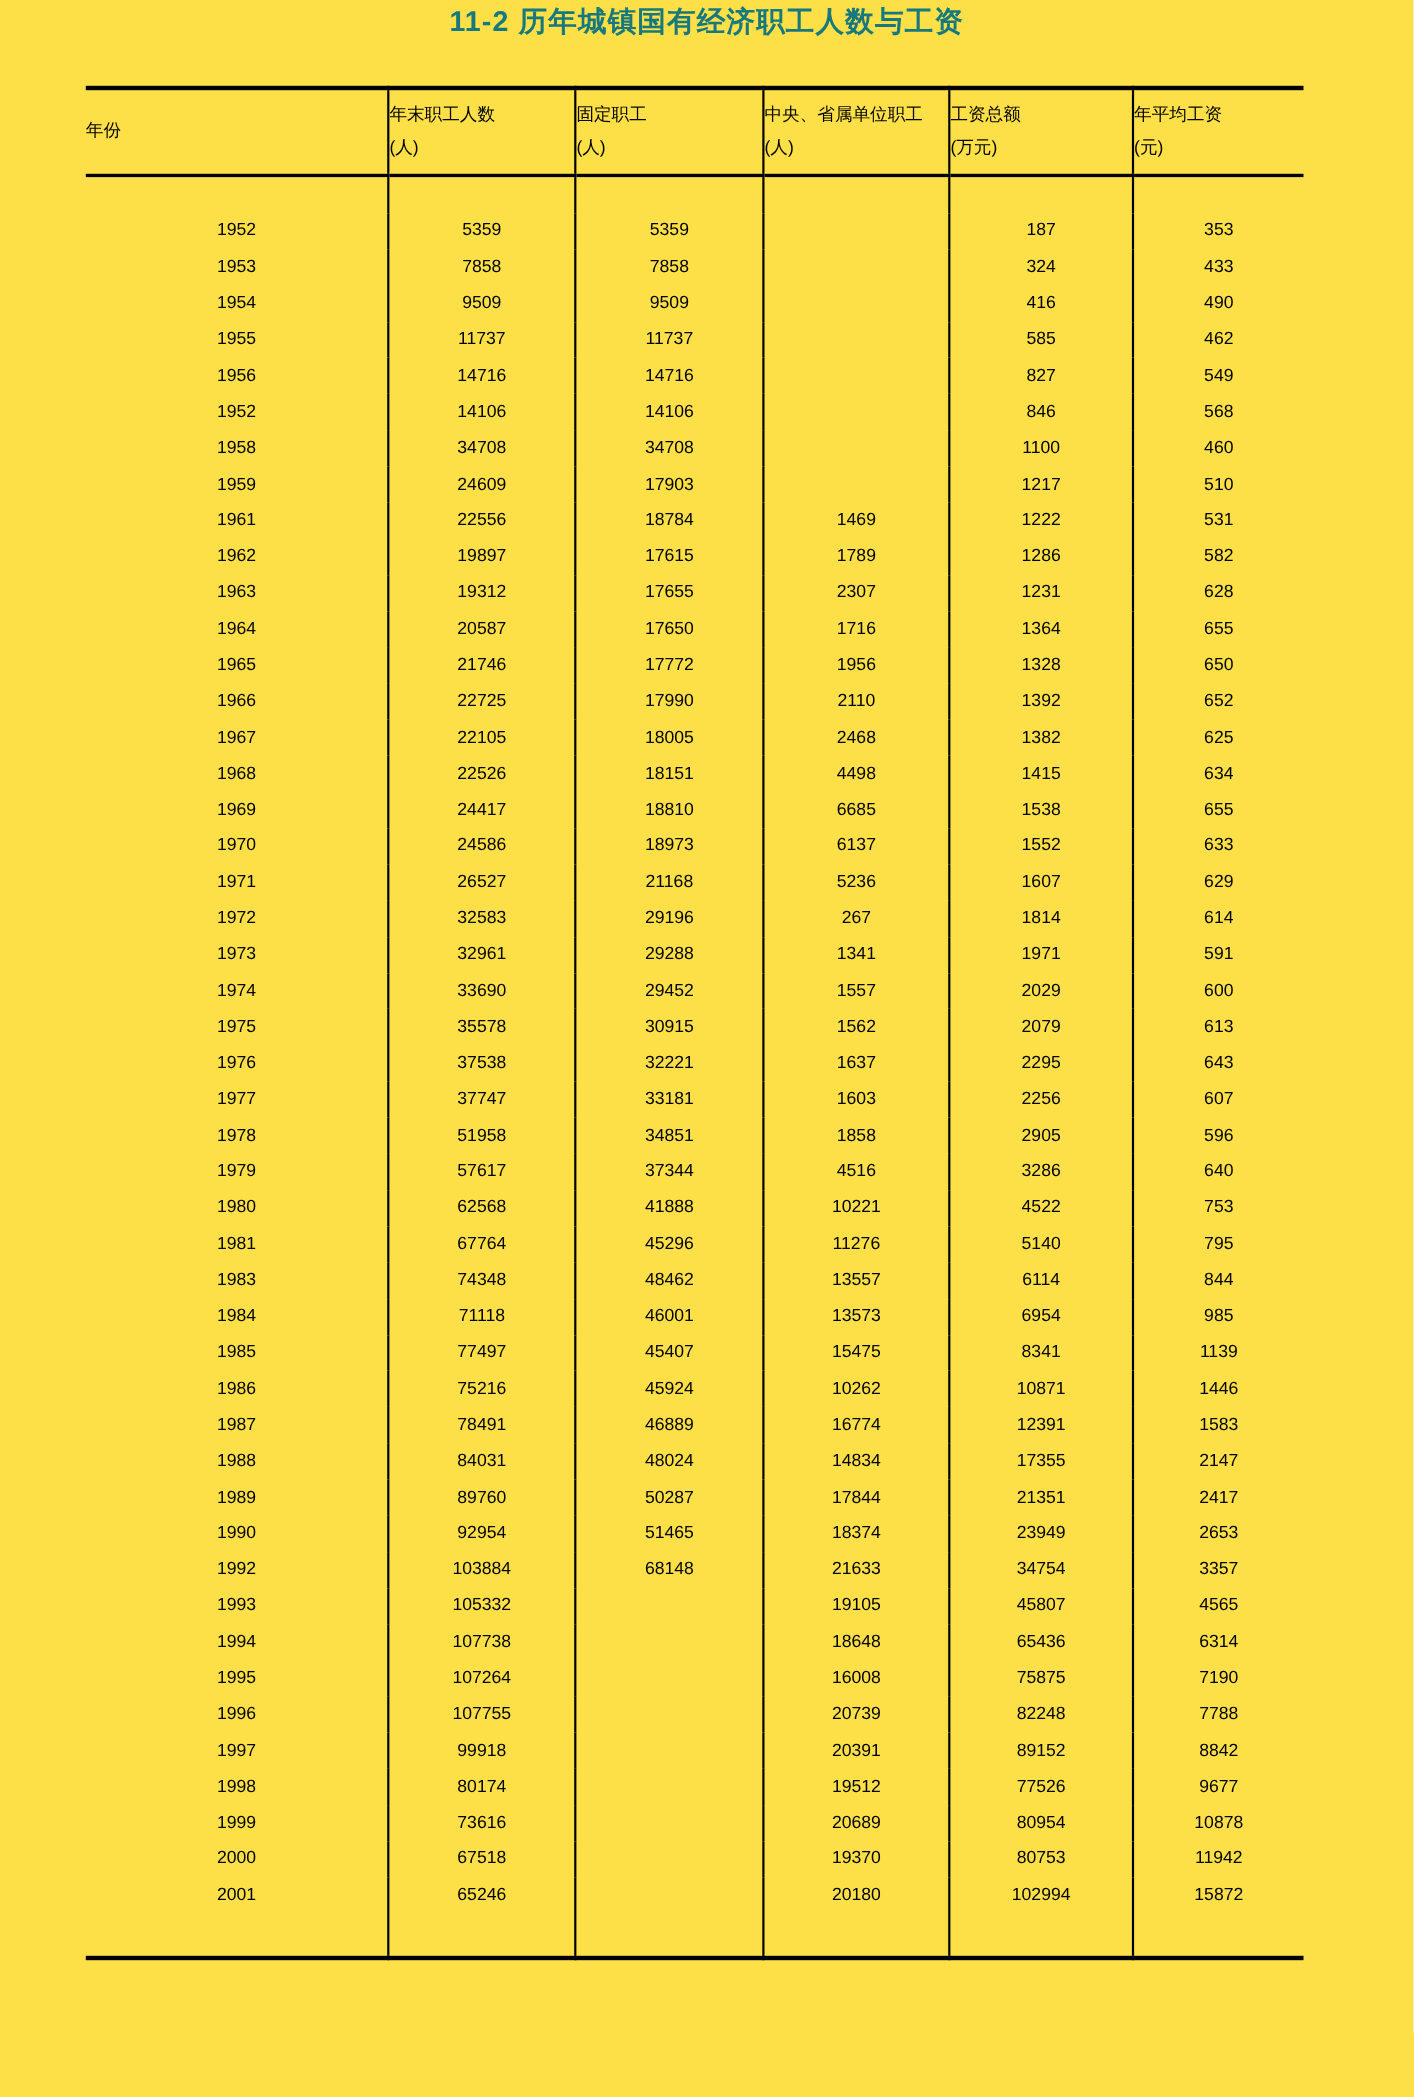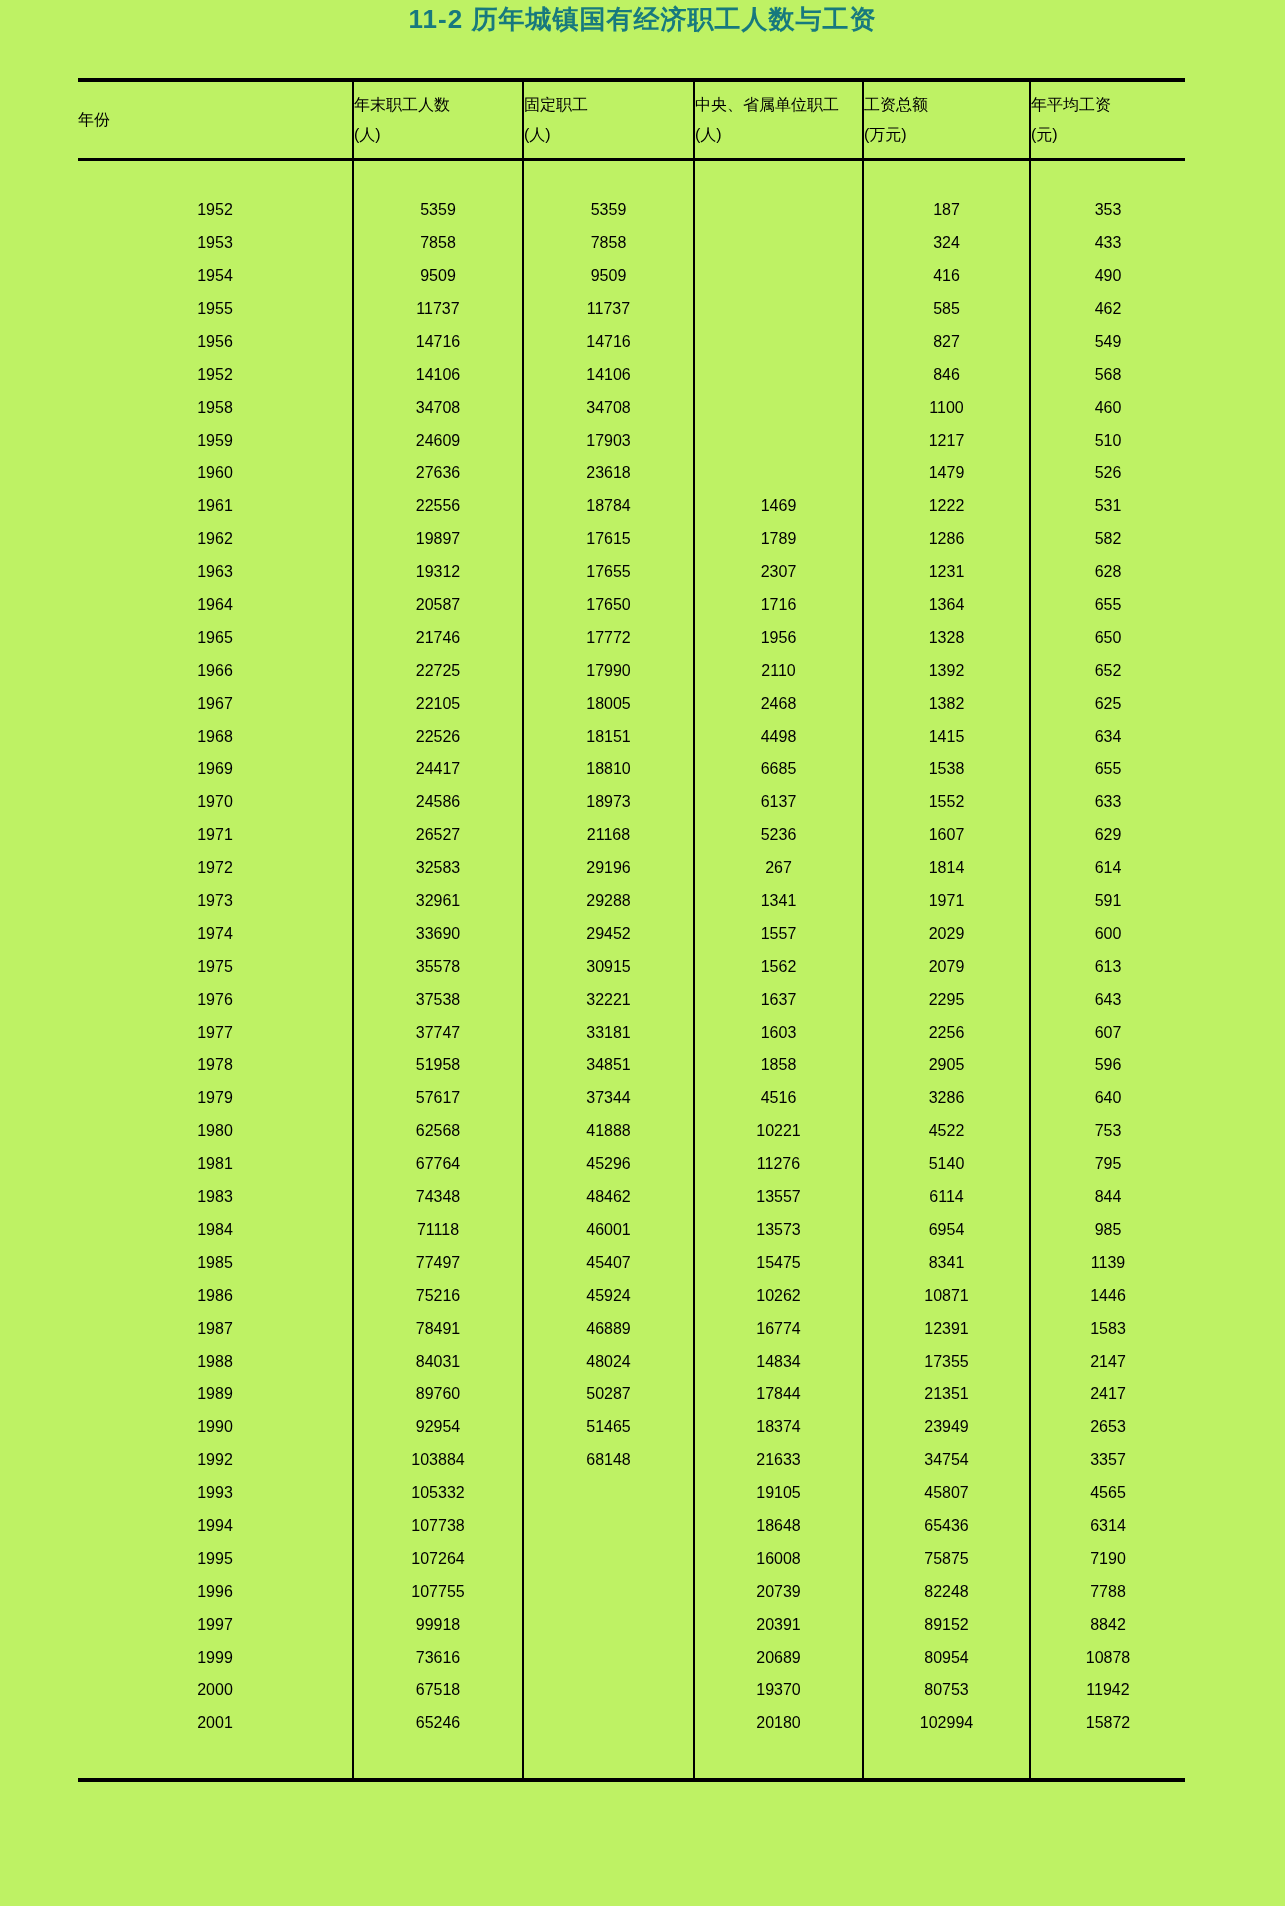--- a/index.html
+++ b/index.html
@@ -6,21 +6,21 @@
     margin: 0;
     padding: 0;
     background: #ffffff;
     font-family: "Liberation Sans", sans-serif;
     color: #000;
   }
   .page {
     position: relative;
     width: 1285px;
     height: 1906px;
-    background: #bef264;
+    background: #fde047;
     overflow: hidden;
   }
   .page-title {
     position: absolute;
     top: 2px;
     left: 0;
     width: 100%;
     text-align: center;
     font-size: 26px;
     font-weight: bold;
@@ -179,28 +179,20 @@
         </tr>
         <tr>
           <td>1959</td>
           <td>24609</td>
           <td>17903</td>
           <td></td>
           <td>1217</td>
           <td>510</td>
         </tr>
         <tr>
-          <td>1960</td>
-          <td>27636</td>
-          <td>23618</td>
-          <td></td>
-          <td>1479</td>
-          <td>526</td>
-        </tr>
-        <tr>
           <td>1961</td>
           <td>22556</td>
           <td>18784</td>
           <td>1469</td>
           <td>1222</td>
           <td>531</td>
         </tr>
         <tr>
           <td>1962</td>
           <td>19897</td>
@@ -467,20 +459,28 @@
         </tr>
         <tr>
           <td>1997</td>
           <td>99918</td>
           <td></td>
           <td>20391</td>
           <td>89152</td>
           <td>8842</td>
         </tr>
         <tr>
+          <td>1998</td>
+          <td>80174</td>
+          <td></td>
+          <td>19512</td>
+          <td>77526</td>
+          <td>9677</td>
+        </tr>
+        <tr>
           <td>1999</td>
           <td>73616</td>
           <td></td>
           <td>20689</td>
           <td>80954</td>
           <td>10878</td>
         </tr>
         <tr>
           <td>2000</td>
           <td>67518</td>

